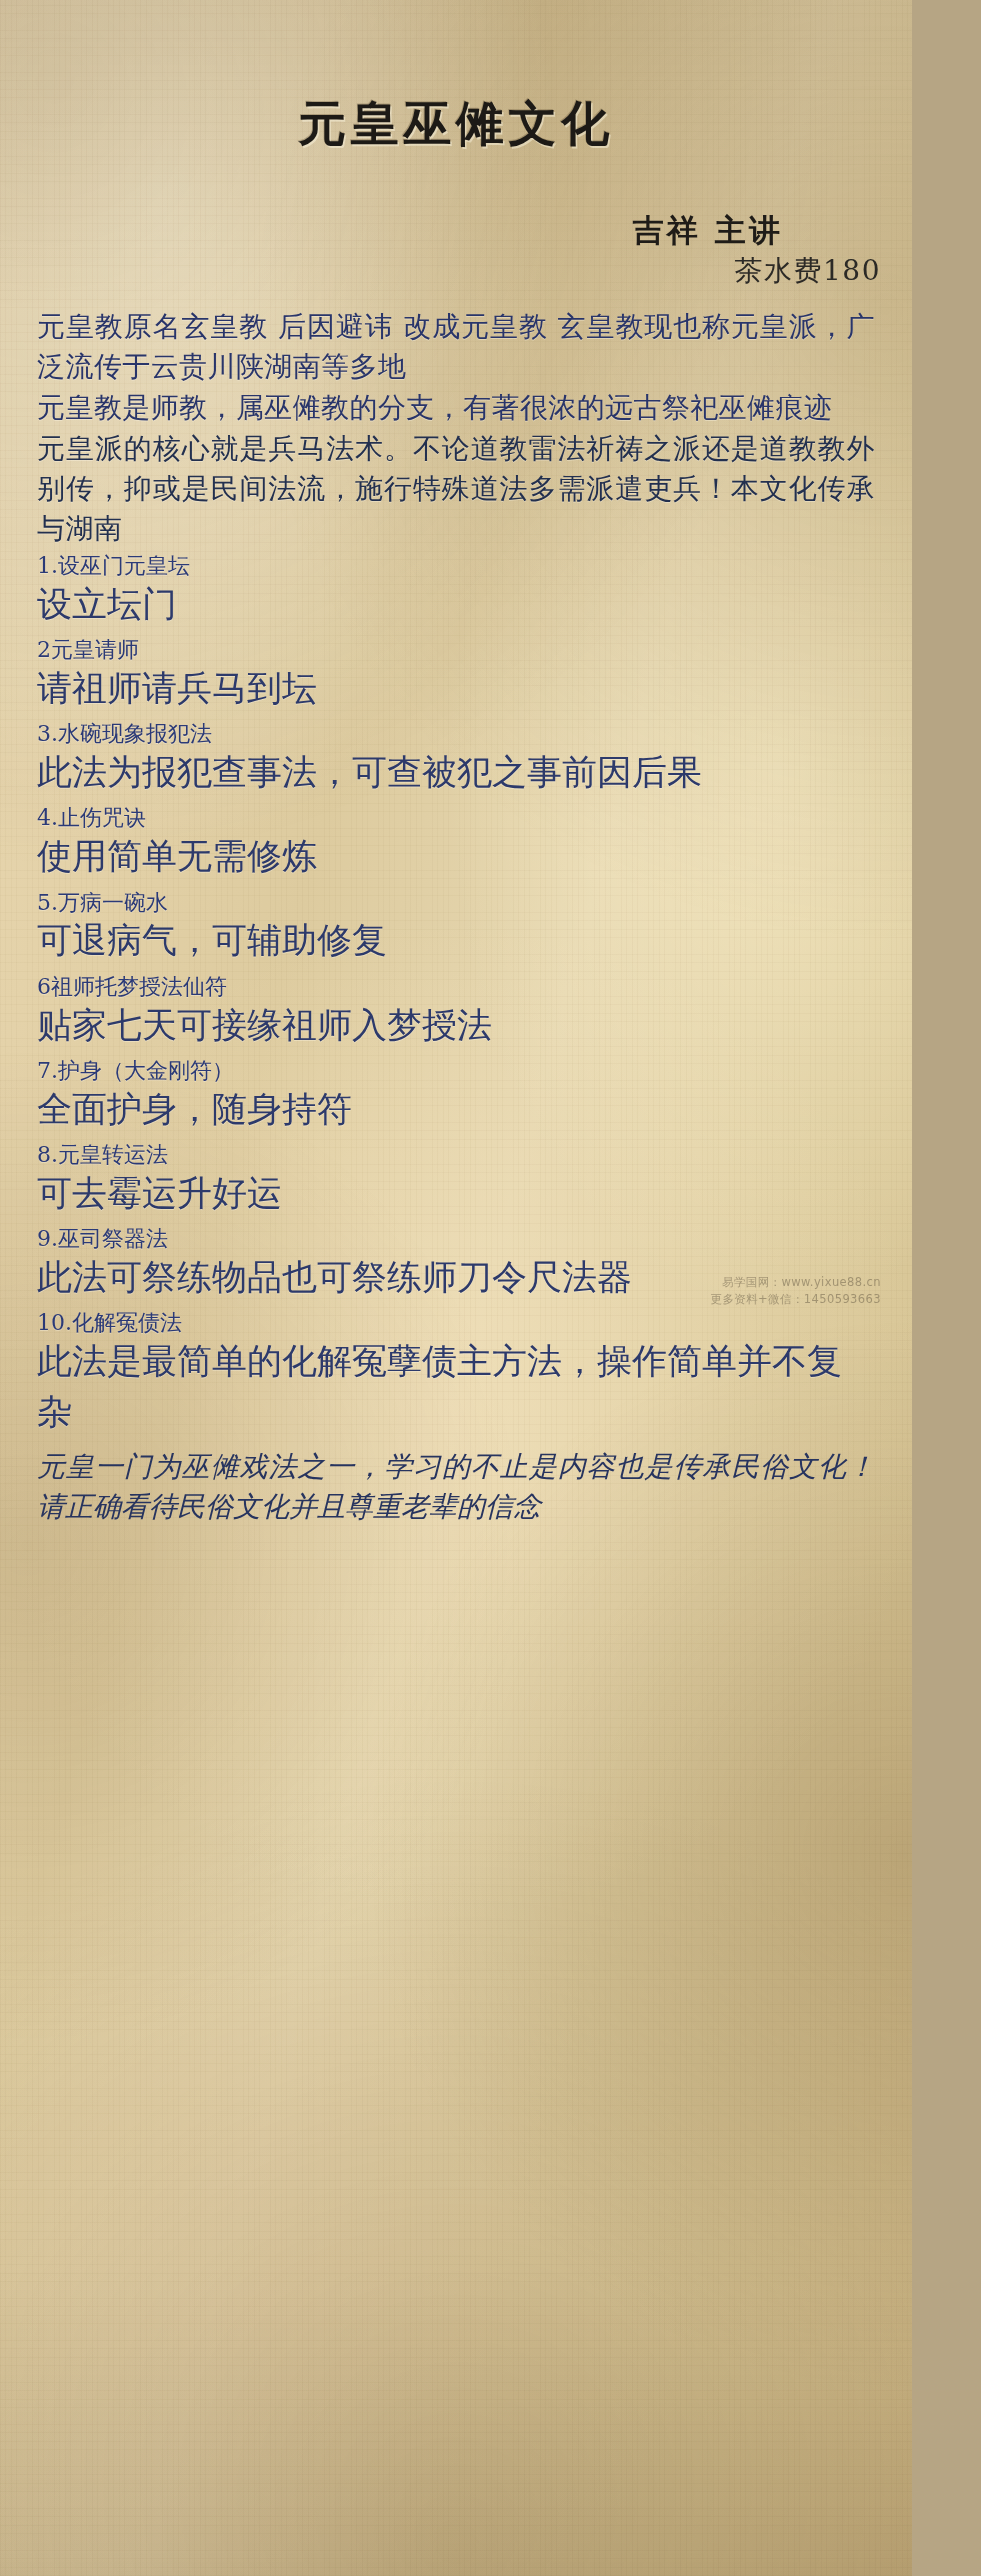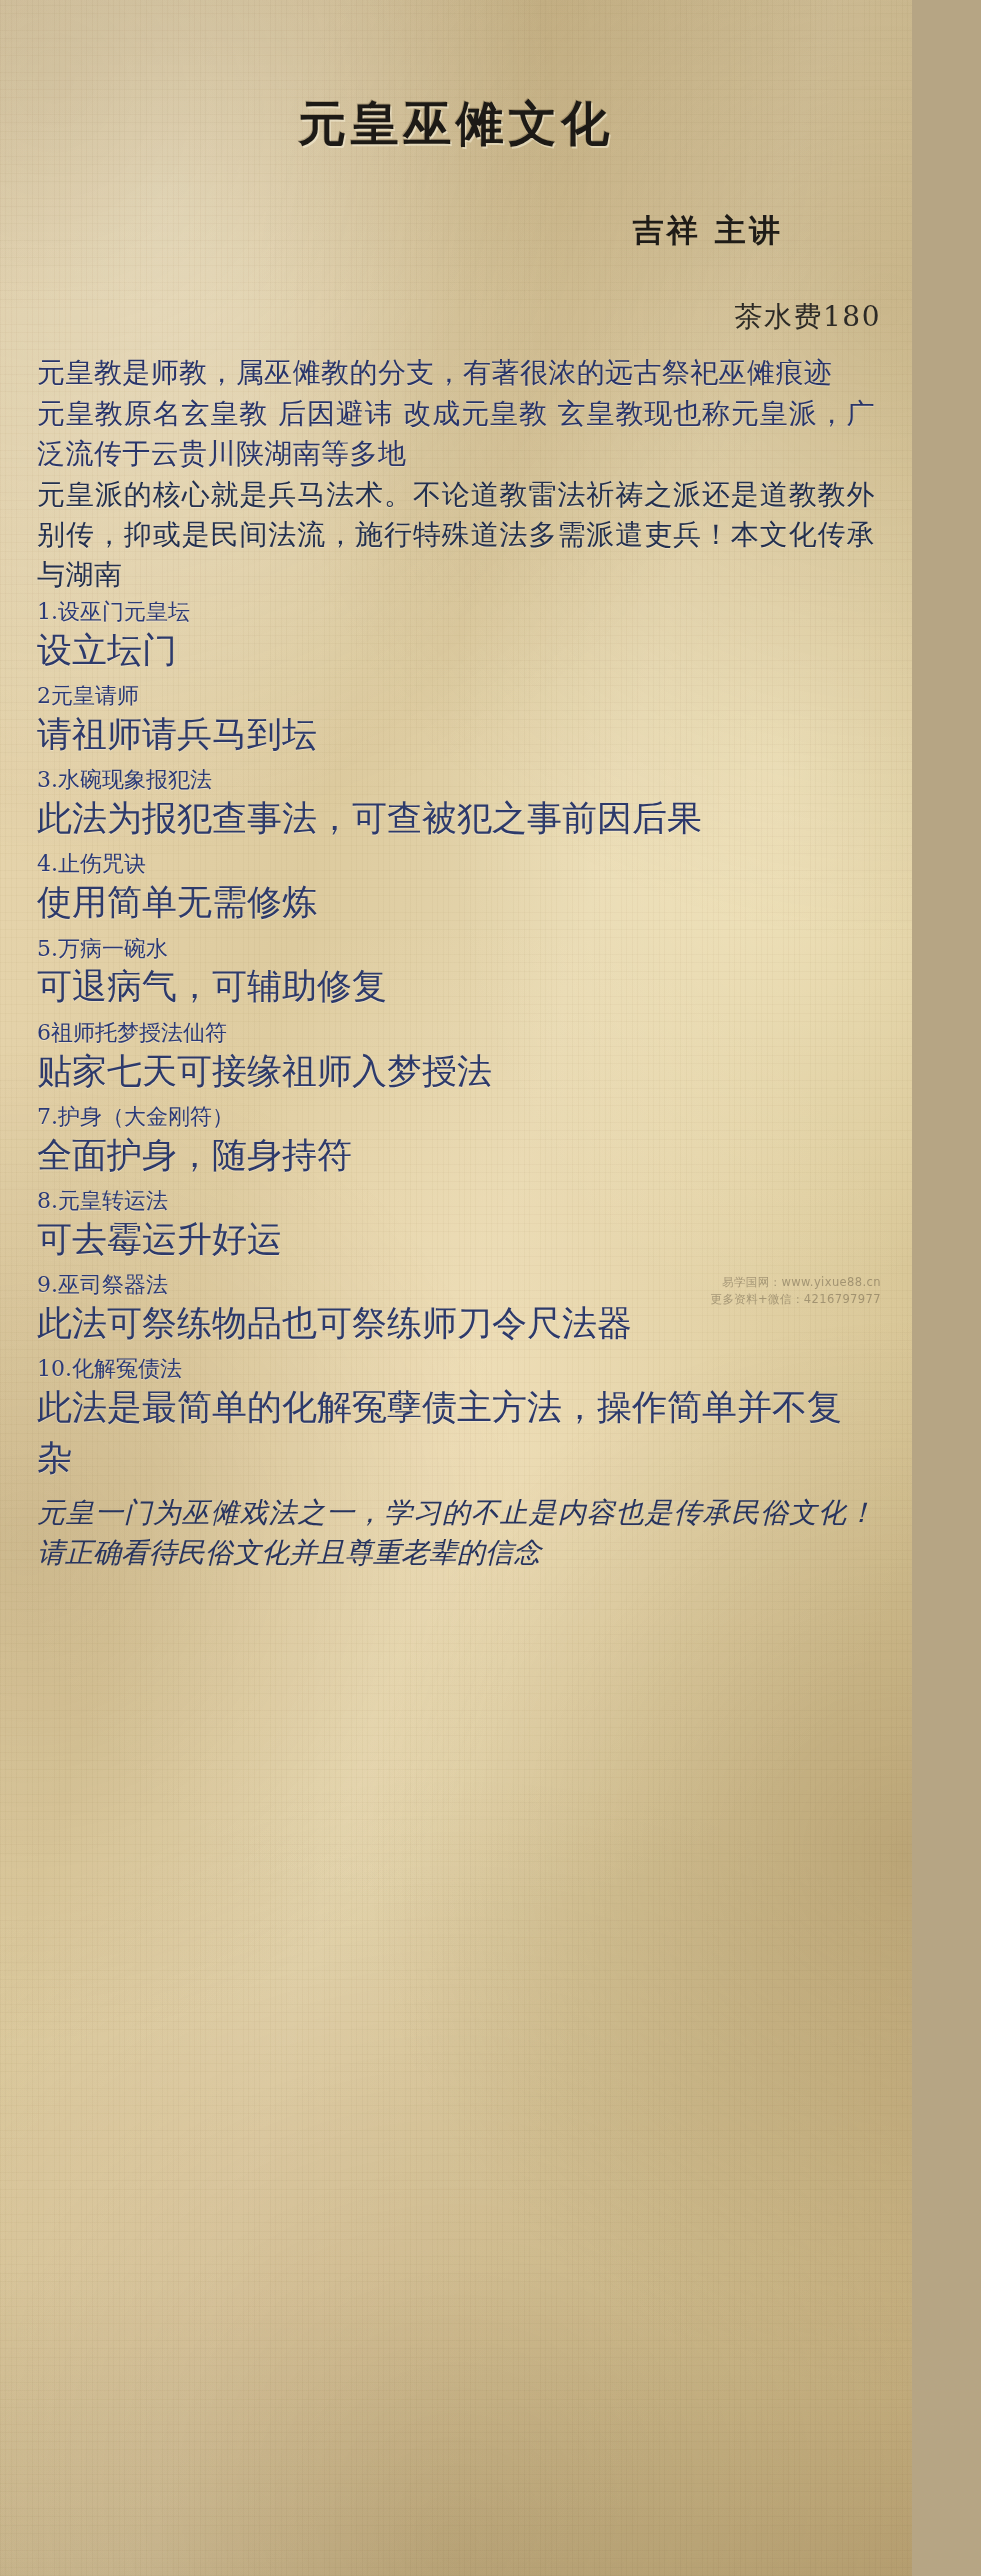--- a/index.html
+++ b/index.html
@@ -68,21 +68,20 @@
   }
 
   .byline {
     text-align: right;
     padding-right: 98px;
     font-family: "DejaVu Serif", serif;
     font-weight: bold;
     font-size: 31px;
     letter-spacing: 3.1px;
     color: #1f1c18;
-    margin-bottom: 46px;
   }
 
   .fee {
     text-align: right;
     font-family: "DejaVu Serif", serif;
     font-size: 28px;
     letter-spacing: 1.5px;
     color: #2c2a26;
     margin-bottom: 17px;
   }
@@ -153,22 +152,22 @@
 
 <div class="page">
   <div class="content">
 
     <h1 class="title">元皇巫傩文化</h1>
 
     <div class="byline">吉祥 主讲</div>
 
     <div class="fee">茶水费180</div>
 
+    <p class="para blue">元皇教原名玄皇教 后因避讳 改成元皇教 玄皇教现也称元皇派，广泛流传于云贵川陕湖南等多地</p>
     <p class="para blue">元皇教是师教，属巫傩教的分支，有著很浓的远古祭祀巫傩痕迹</p>
-    <p class="para blue">元皇教原名玄皇教 后因避讳 改成元皇教 玄皇教现也称元皇派，广泛流传于云贵川陕湖南等多地</p>
     <p class="para dark">元皇派的核心就是兵马法术。不论道教雷法祈祷之派还是道教教外别传，抑或是民间法流，施行特殊道法多需派遣吏兵！本文化传承与湖南</p>
 
     <div class="list-item">1.设巫门元皇坛</div>
     <div class="list-sub">设立坛门</div>
 
     <div class="list-item">2元皇请师</div>
     <div class="list-sub">请祖师请兵马到坛</div>
 
     <div class="list-item">3.水碗现象报犯法</div>
     <div class="list-sub">此法为报犯查事法，可查被犯之事前因后果</div>
@@ -193,16 +192,16 @@
 
     <div class="list-item">10.化解冤债法</div>
     <div class="list-sub">此法是最简单的化解冤孽债主方法，操作简单并不复杂</div>
 
     <p class="closing">元皇一门为巫傩戏法之一，学习的不止是内容也是传承民俗文化！请正确看待民俗文化并且尊重老辈的信念</p>
 
   </div>
 
   <div class="watermark">
     <div>易学国网：www.yixue88.cn</div>
-    <div>更多资料+微信：4216797977</div>
+    <div>更多资料+微信：1450593663</div>
   </div>
 </div>
 
 
 </body></html>

